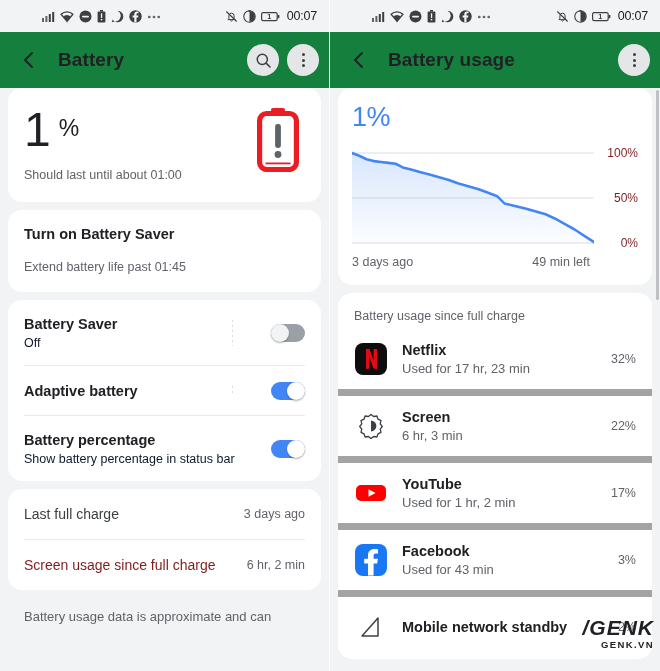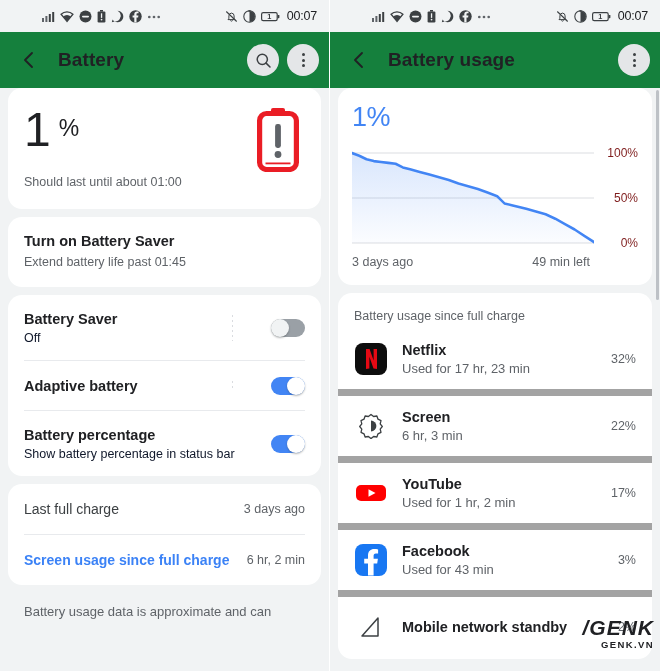--- a/index.html
+++ b/index.html
@@ -84,27 +84,27 @@
 
   
   .bigcard { padding: 18px 16px 20px 16px; display: flex; align-items: flex-start; }
   .bigcard-text { flex: 1; }
   .pct-row { display: flex; align-items: flex-start; }
   .pct-num {
     font-size: 48px; color: #202124; line-height: 48px; font-weight: 400;
     letter-spacing: -1px;
   }
   .pct-sym { font-size: 23px; color: #202124; margin-left: 9px; margin-top: 9px; }
-  .lastuntil { font-size: 12.5px; color: #5f6368; margin-top: 21px; }
+  .lastuntil { font-size: 12.5px; color: #5f6368; margin-top: 14px; }
   .batt-big { margin-top: 2px; margin-right: 6px; }
 
   
   .saver-card { padding: 16px 16px 18px 16px; }
   .saver-title { font-size: 14.5px; font-weight: bold; color: #202124; }
-  .saver-sub { font-size: 12.5px; color: #5f6368; margin-top: 6px; }
+  .saver-sub { font-size: 12.5px; color: #5f6368; margin-top: 18px; }
 
   
   .toggle-card { padding: 0 16px; }
   .trow {
     display: flex; align-items: center;
     padding: 16px 0 15px 0;
     position: relative;
     gap: 24px;
   }
   .trow + .trow { border-top: 1px solid #e8eaed; }
@@ -130,21 +130,21 @@
   .switch.off .knob { left: 0; background: #f1f3f4; }
   .switch.on .knob { right: 0; }
 
   
   .inforow {
     display: flex; align-items: center; justify-content: space-between;
     padding: 17px 0;
   }
   .inforow + .inforow { border-top: 1px solid #e8eaed; }
   .info-label { font-size: 14px; color: #3c4043; }
-  .info-label.bold { font-weight: bold; color: #3b82f6; }
+  .info-label.bold { font-weight: normal; color: #7f1d1d; }
   .info-val { font-size: 12.5px; color: #5f6368; white-space: nowrap; }
   .footnote {
     font-size: 13px; color: #5f6368;
     padding: 10px 16px 0 16px; line-height: 1.45;
   }
 
   
   .chartcard { padding: 14px 14px 16px 14px; }
   .chart-pct {
     font-size: 27px; color: #4285f4; font-weight: 400; letter-spacing: -0.5px;

